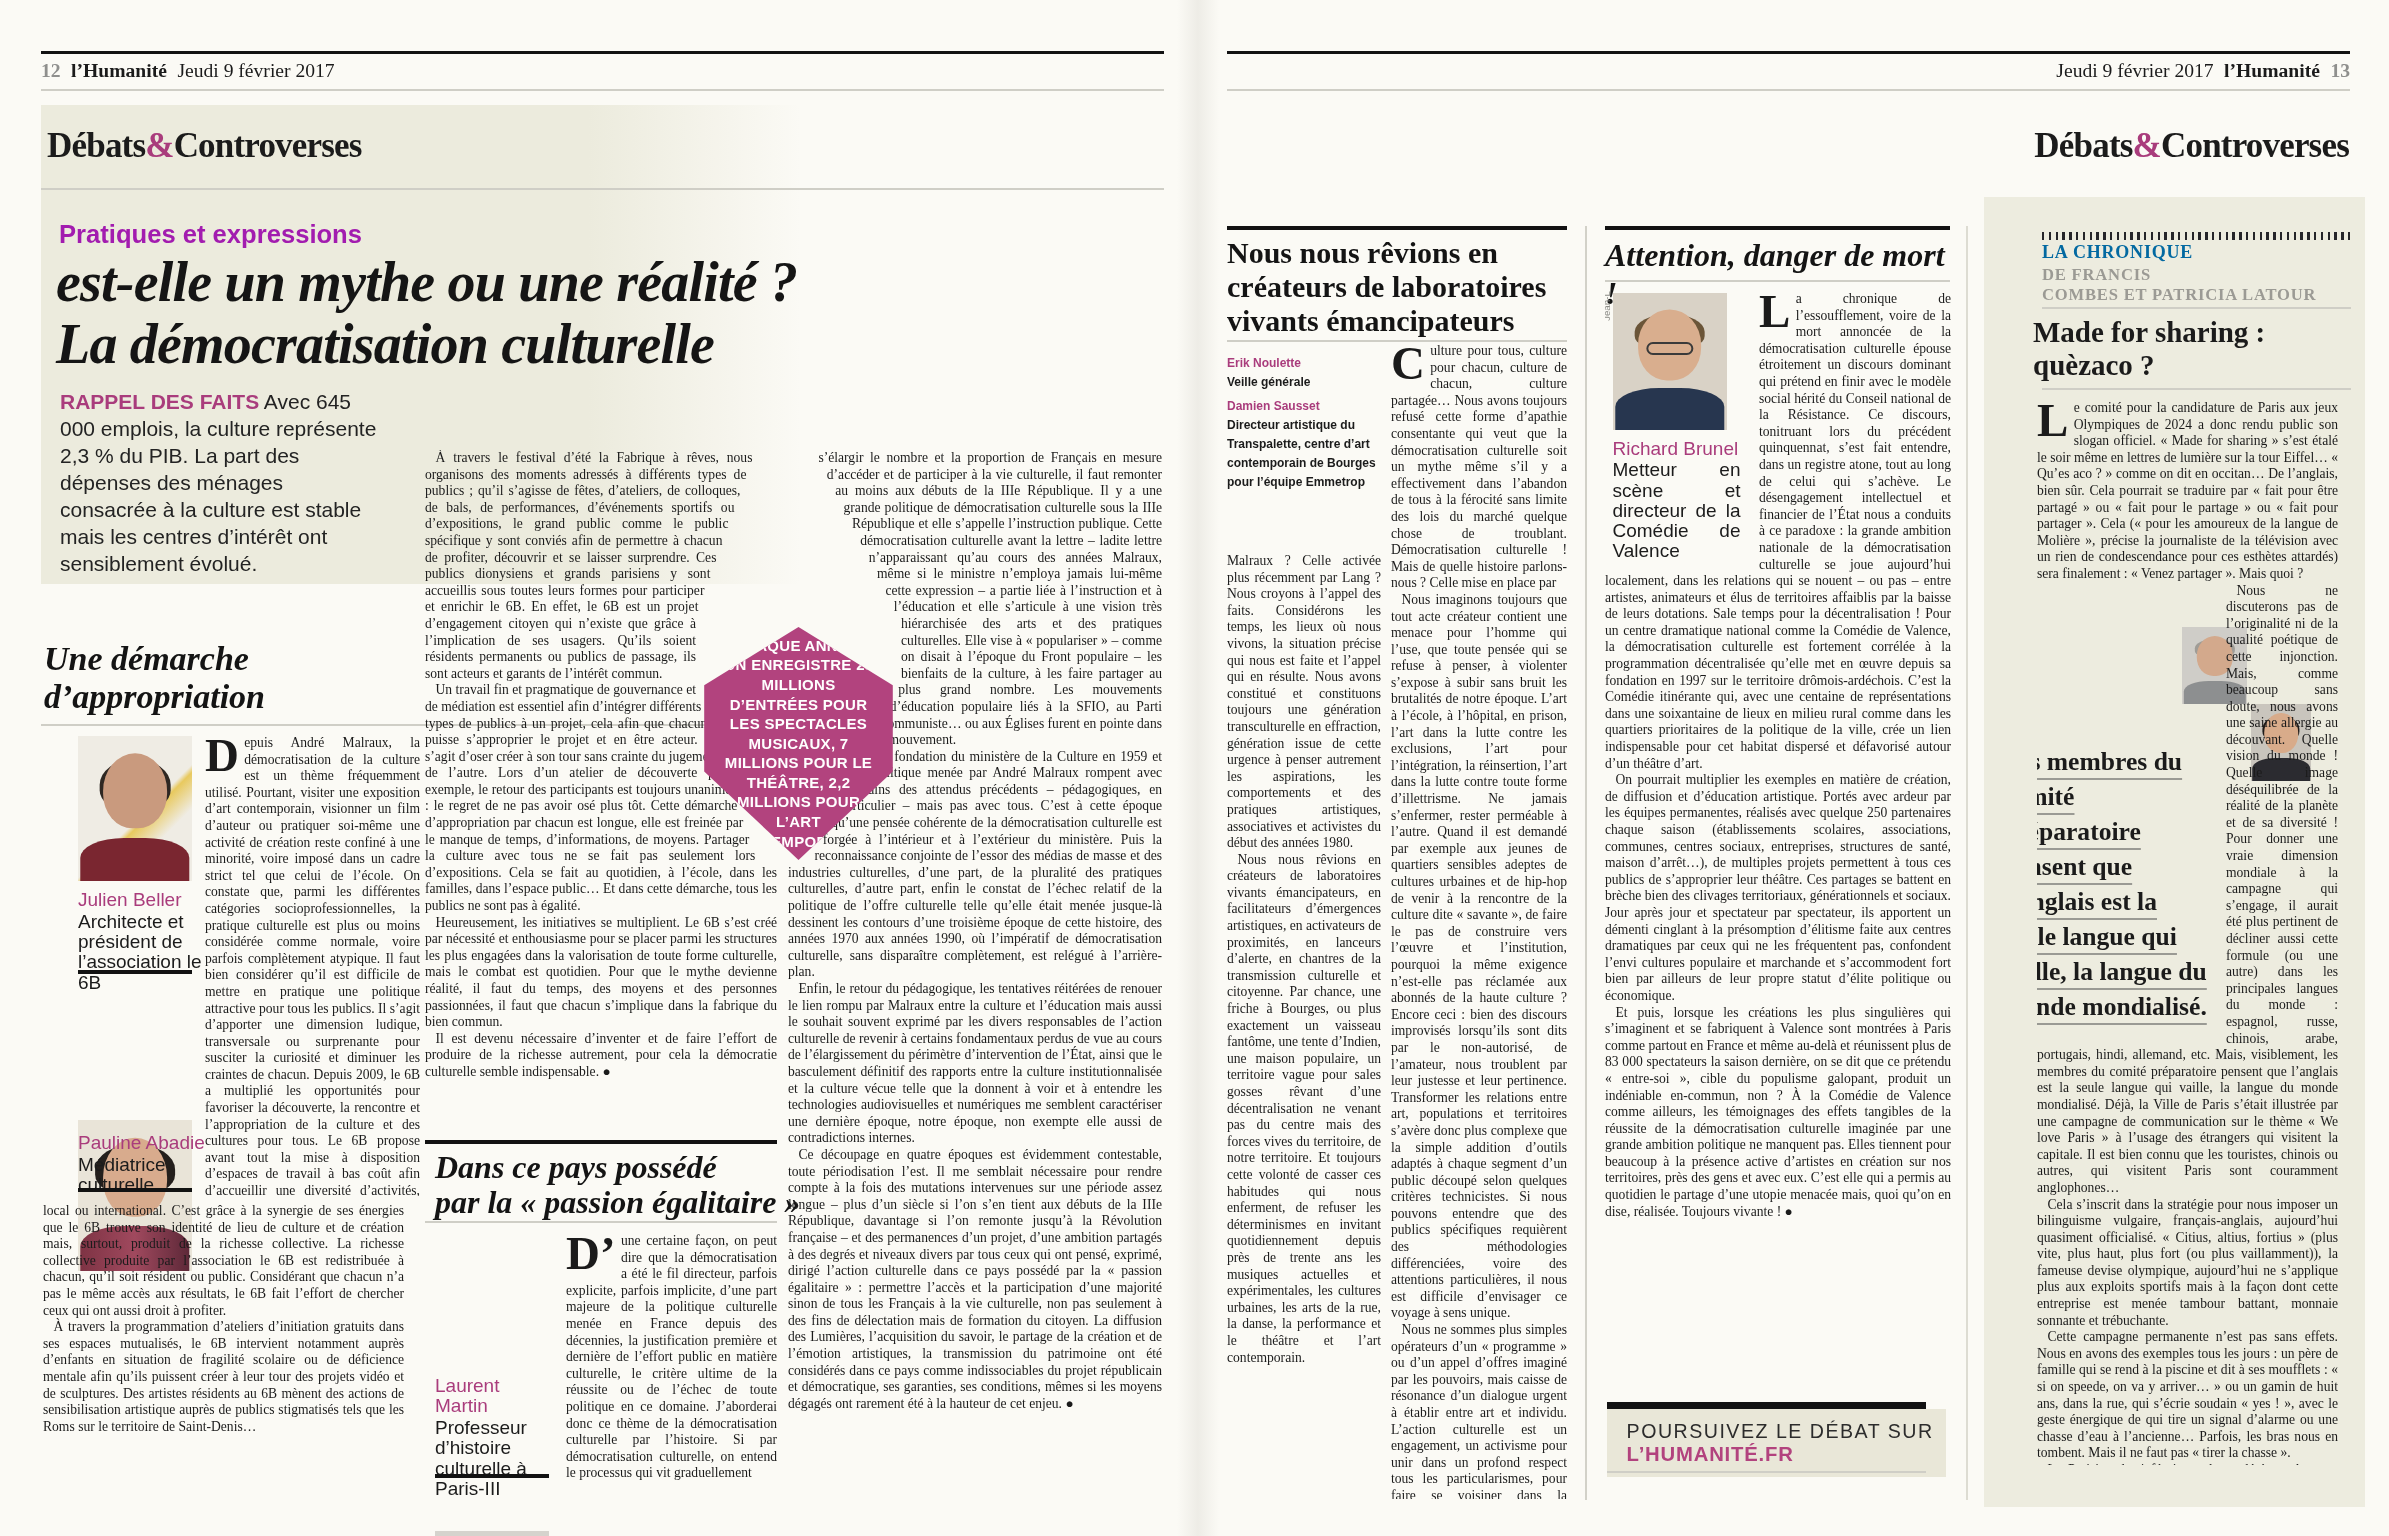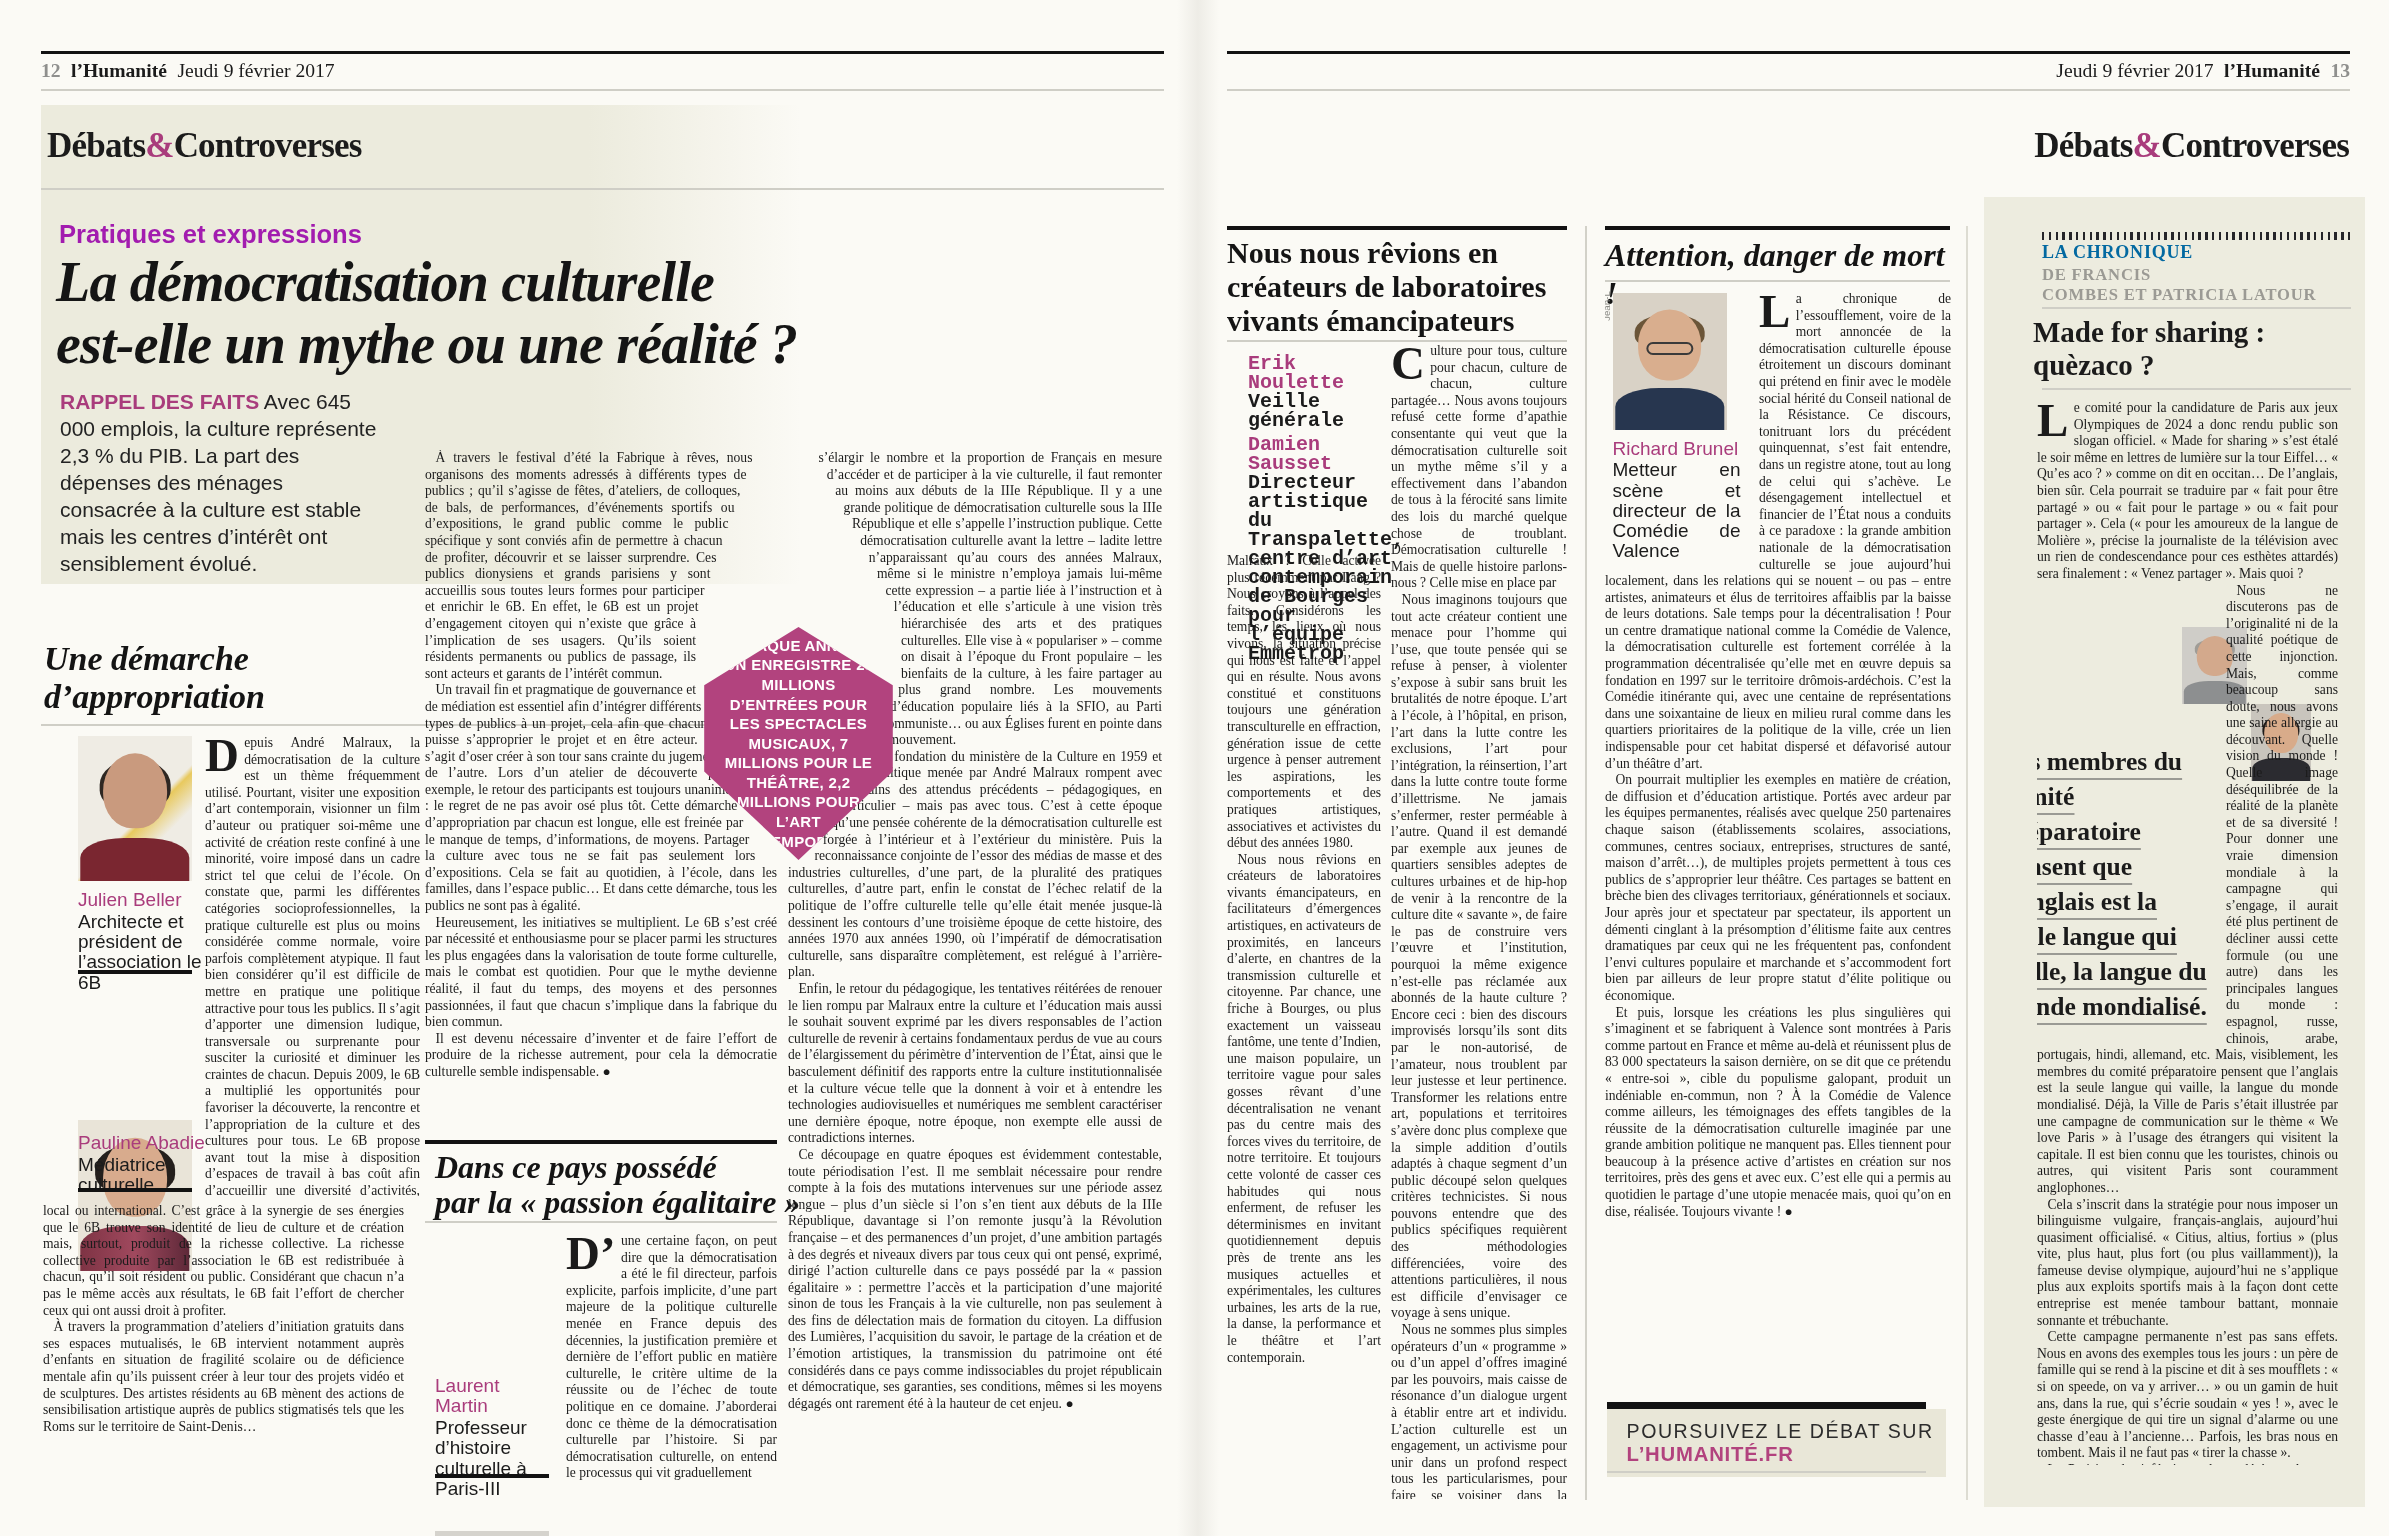--- a/index.html
+++ b/index.html
@@ -33,21 +33,21 @@
   .sec-head.attn{font-size:32px;}
 
   .body-text{font-size:13.6px;line-height:16.6px;text-align:justify;hyphens:auto;}
   .body-text p{margin:0;}
   .body-text p.ind{text-indent:10.5px;}
   p.dc::first-letter{float:left;font-size:47px;line-height:36px;padding:2.3px 5.3px 0 0;font-weight:bold;}
 
   .caption{font-family:"Liberation Sans",sans-serif;font-size:19px;line-height:20.3px;font-weight:normal;}
   .caption .nm{color:#a93c7c;display:block;margin-bottom:1.5px;}
 
-  .byline-block{font-family:Liberation Mono, monospace;font-size:20px;line-height:19px;font-weight:bold;margin-left:21px;}
+  .byline-block{font-family:Liberation Sans, sans-serif;font-size:12px;line-height:19px;font-weight:bold;}
   .byline-block .nm{color:#a93c7c;display:block;}
   .byline-block .rl{display:block;margin-bottom:4.5px;}
 
   .photo{background:#d8d5cc;position:relative;overflow:hidden;}
   .photo .face{position:absolute;left:50%;top:38%;width:56%;height:52%;transform:translate(-50%,-50%);
                border-radius:50% 50% 46% 46%;background:#cfa188;}
   .photo .hair{position:absolute;left:50%;top:16%;width:62%;height:30%;transform:translateX(-50%);
                border-radius:50% 50% 40% 40%;background:#3a3330;}
   .photo .torso{position:absolute;left:50%;bottom:-4%;width:96%;height:34%;transform:translateX(-50%);
                 border-radius:40% 40% 0 0;background:#6d2f33;}
@@ -93,22 +93,22 @@
 
   <div class="abs beige-panel" style="left:41px;top:105px;width:760px;height:479px"></div>
 
   <div class="abs masthead" style="left:47px;top:126px">
     <span>Débats</span><span class="amp">&amp;</span><span>Controverses</span>
   </div>
   <div class="abs rule-gray" style="left:41px;top:188px;width:1123px;height:1.5px"></div>
 
   <div class="abs kicker" style="left:59px;top:220px">Pratiques et expressions</div>
   <div class="abs main-title" style="left:56px;top:251px;width:979px">
+    <div>est-elle un mythe ou une réalité ?</div>
     <div>La démocratisation culturelle</div>
-    <div>est-elle un mythe ou une réalité ?</div>
   </div>
 
   <div class="abs rappel" style="left:60px;top:388px;width:325px">
     <span class="lbl">RAPPEL DES FAITS</span><span> Avec 645 000 emplois, la culture représente 2,3 % du PIB. La part des dépenses des ménages consacrée à la culture est stable mais les centres d’intérêt ont sensiblement évolué.</span>
   </div>
 
   <div class="abs sec-head" style="left:44px;top:640px">
     <div>Une démarche</div>
     <div>d’appropriation</div>
   </div>

